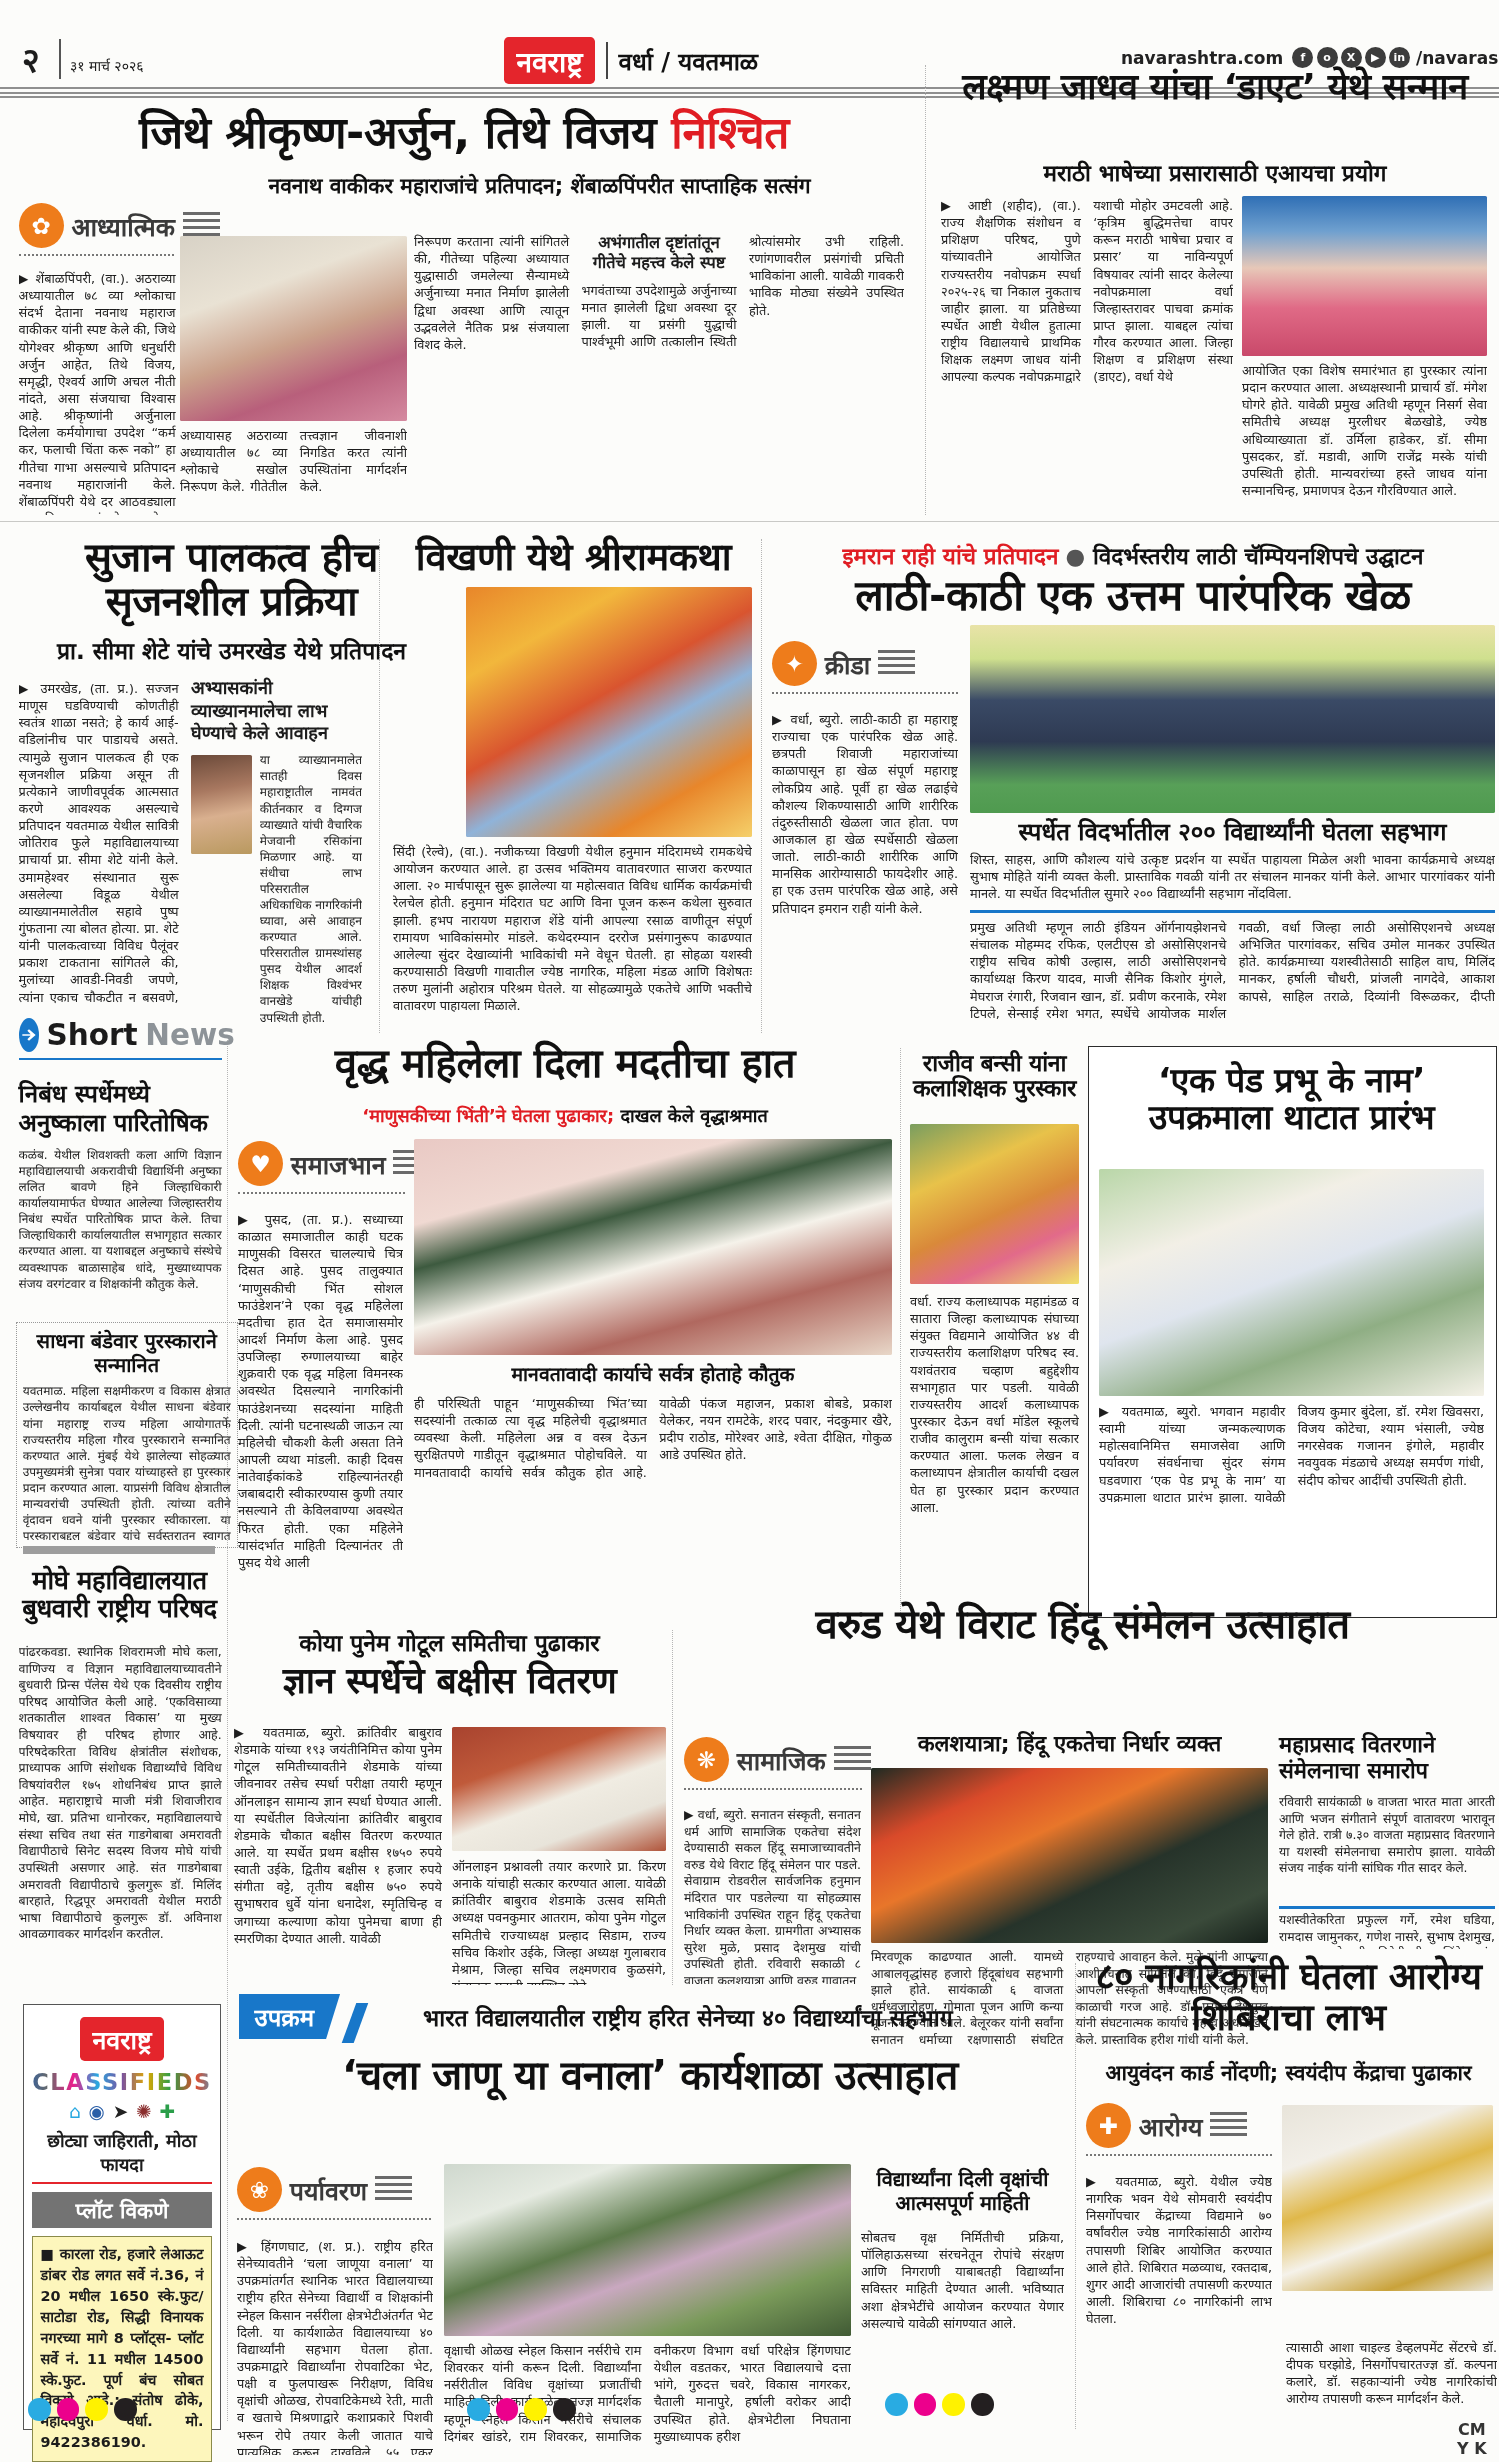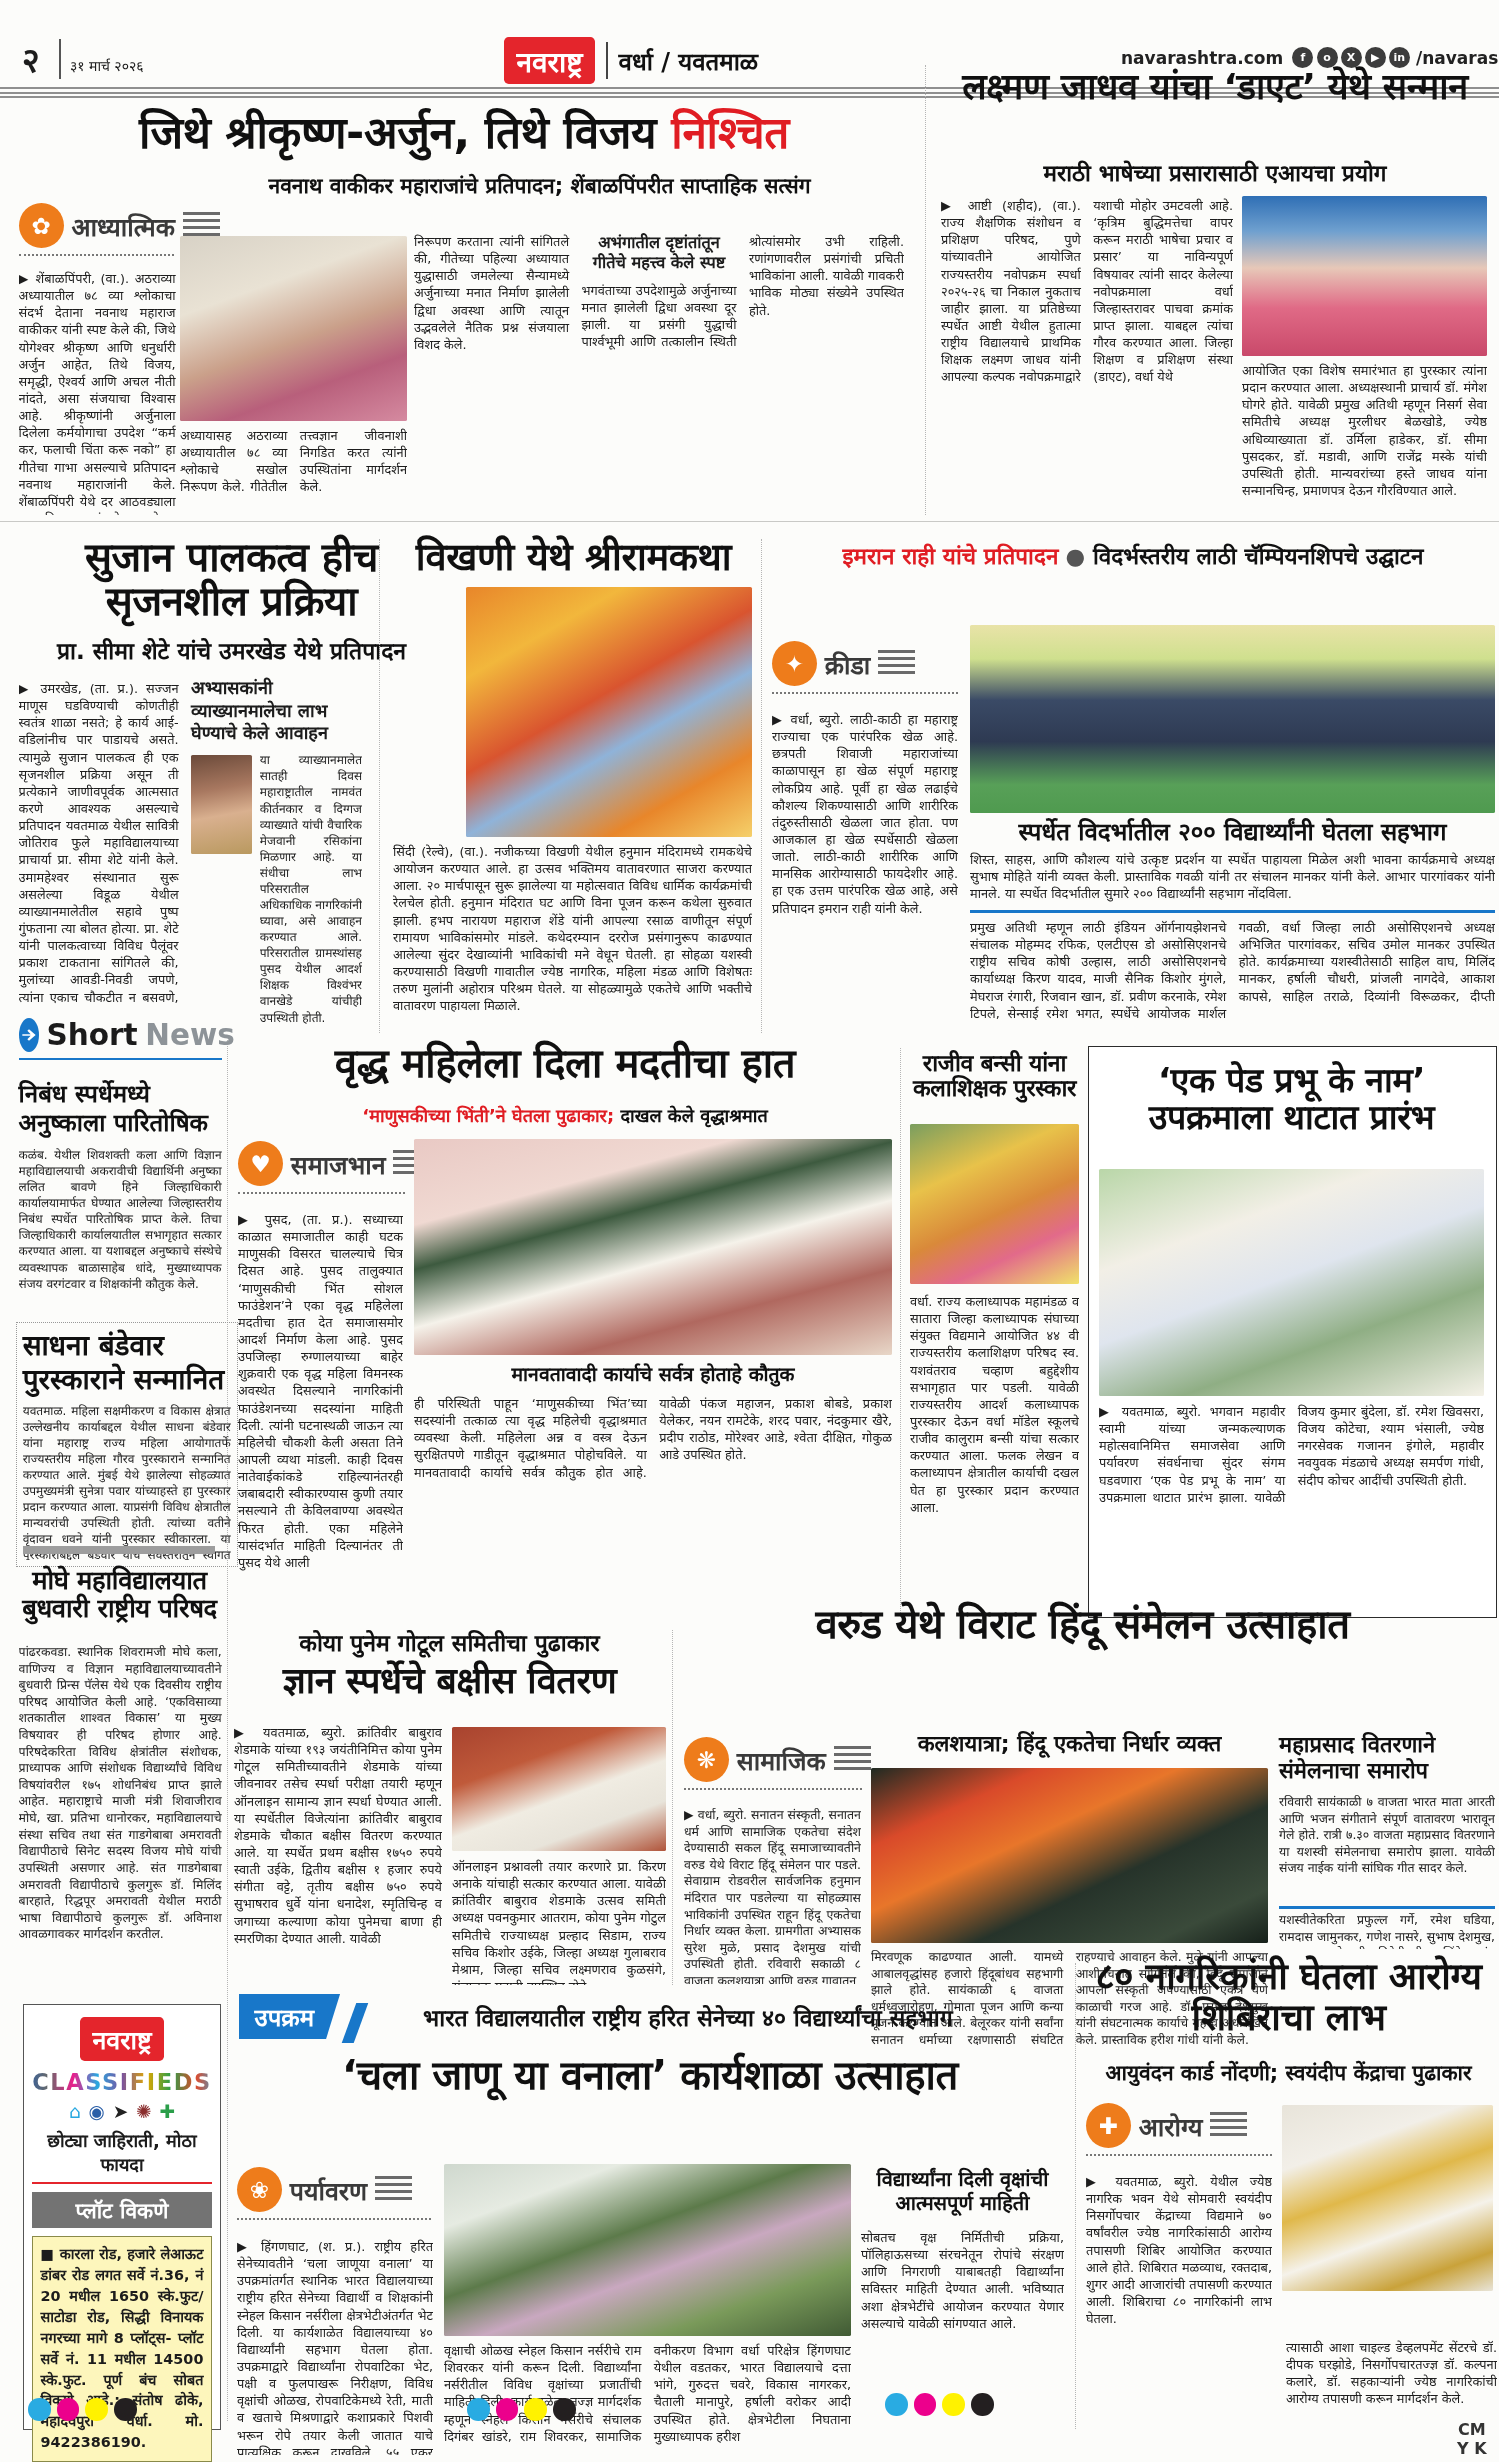--- a/index.html
+++ b/index.html
@@ -110,20 +110,21 @@
   <div class="abs hl" style="left:392px;top:537px;width:363px;font-size:38px;">विखणी येथे श्रीरामकथा</div>
   <div class="photo" style="left:466px;top:587px;width:286px;height:250px;background:linear-gradient(150deg,#e8862a 0%,#f2b73c 22%,#d9542f 45%,#8fb3d9 60%,#e8862a 80%,#f5d06a 100%);"></div>
   <div class="abs bd" style="left:393px;top:843px;width:359px;height:189px;">सिंदी (रेल्वे), (वा.). नजीकच्या विखणी येथील हनुमान मंदिरामध्ये रामकथेचे आयोजन करण्यात आले. हा उत्सव भक्तिमय वातावरणात साजरा करण्यात आला. २० मार्चपासून सुरू झालेल्या या महोत्सवात विविध धार्मिक कार्यक्रमांची रेलचेल होती. हनुमान मंदिरात घट आणि विना पूजन करून कथेला सुरुवात झाली. हभप नारायण महाराज शेंडे यांनी आपल्या रसाळ वाणीतून संपूर्ण रामायण भाविकांसमोर मांडले. कथेदरम्यान दररोज प्रसंगानुरूप काढण्यात आलेल्या सुंदर देखाव्यांनी भाविकांची मने वेधून घेतली. हा सोहळा यशस्वी करण्यासाठी विखणी गावातील ज्येष्ठ नागरिक, महिला मंडळ आणि विशेषतः तरुण मुलांनी अहोरात्र परिश्रम घेतले. या सोहळ्यामुळे एकतेचे आणि भक्तीचे वातावरण पाहायला मिळाले.</div>
   <div class="vsep" style="left:761px;top:539px;height:494px;"></div>
 
   <div class="abs" style="left:772px;top:540px;width:722px;font-size:22.5px;text-align:center;">
     <span class="kick-red">इमरान राही यांचे प्रतिपादन</span>
     <span style="color:#555;font-weight:800;"> ● </span>
     <span class="kick-blk">विदर्भस्तरीय लाठी चॅम्पियनशिपचे उद्घाटन</span>
   </div>
+  <div class="abs hl" style="left:772px;top:573px;width:722px;font-size:42px;">लाठी-काठी एक उत्तम पारंपरिक खेळ</div>
 
   <div class="badge" style="left:772px;top:641px;width:186px;">
     <span class="bcirc">✦</span>
     <span class="blabel">क्रीडा</span>
     <span class="blines"></span>
   </div>
   <div class="abs bd" style="left:772px;top:711px;width:186px;height:321px;">▶ वर्धा, ब्युरो. लाठी-काठी हा महाराष्ट्र राज्याचा एक पारंपरिक खेळ आहे. छत्रपती शिवाजी महाराजांच्या काळापासून हा खेळ संपूर्ण महाराष्ट्र लोकप्रिय आहे. पूर्वी हा खेळ लढाईचे कौशल्य शिकण्यासाठी आणि शारीरिक तंदुरुस्तीसाठी खेळला जात होता. पण आजकाल हा खेळ स्पर्धेसाठी खेळला जातो. लाठी-काठी शारीरिक आणि मानसिक आरोग्यासाठी फायदेशीर आहे. हा एक उत्तम पारंपरिक खेळ आहे, असे प्रतिपादन इमरान राही यांनी केले.</div>
 
   <div class="photo" style="left:970px;top:625px;width:525px;height:188px;background:linear-gradient(180deg,#e9e3a8 0%,#cfe08e 18%,#3a4a66 40%,#2e3a52 62%,#58a058 85%,#4f9a4f 100%);"></div>
   <div class="abs sub" style="left:970px;top:818px;width:525px;font-size:24px;">स्पर्धेत विदर्भातील २०० विद्यार्थ्यांनी घेतला सहभाग</div>
@@ -139,21 +140,21 @@
         </svg>
     </span>
     <span style="font-size:29.5px;font-weight:800;color:#1b1b1b;">Short</span>
     <span style="font-size:29.5px;font-weight:800;color:#8d9398;">News</span>
   </div>
 
   <div class="abs sub" style="left:18.6px;top:1080px;width:203px;font-size:24px;text-align:left;">निबंध स्पर्धेमध्ये अनुष्काला पारितोषिक</div>
   <div class="abs bd" style="left:18.6px;top:1147px;width:203px;height:169px;font-size:12px;">कळंब. येथील शिवशक्ती कला आणि विज्ञान महाविद्यालयाची अकरावीची विद्यार्थिनी अनुष्का ललित बावणे हिने जिल्हाधिकारी कार्यालयामार्फत घेण्यात आलेल्या जिल्हास्तरीय निबंध स्पर्धेत पारितोषिक प्राप्त केले. तिचा जिल्हाधिकारी कार्यालयातील सभागृहात सत्कार करण्यात आला. या यशाबद्दल अनुष्काचे संस्थेचे व्यवस्थापक बाळासाहेब धांदे, मुख्याध्यापक संजय वरगंटवार व शिक्षकांनी कौतुक केले.</div>
 
   <div class="abs" style="left:15.5px;top:1322px;width:208px;border:1.6px dotted #999;padding:6.2px;">
-    <div class="sub" style="font-size:28px;text-align:left;">साधना बंडेवार पुरस्काराने सन्मानित</div>
+    <div class="sub" style="font-size:20px;text-align:center;">साधना बंडेवार पुरस्काराने सन्मानित</div>
     <div class="bd" style="margin-top:6.2px;height:157px;font-size:12px;">यवतमाळ. महिला सक्षमीकरण व विकास क्षेत्रात उल्लेखनीय कार्याबद्दल येथील साधना बंडेवार यांना महाराष्ट्र राज्य महिला आयोगातर्फे राज्यस्तरीय महिला गौरव पुरस्काराने सन्मानित करण्यात आले. मुंबई येथे झालेल्या सोहळ्यात उपमुख्यमंत्री सुनेत्रा पवार यांच्याहस्ते हा पुरस्कार प्रदान करण्यात आला. याप्रसंगी विविध क्षेत्रातील मान्यवरांची उपस्थिती होती. त्यांच्या वतीने वृंदावन धवने यांनी पुरस्कार स्वीकारला. या पुरस्काराबद्दल बंडेवार यांचे सर्वस्तरातून स्वागत करण्यात येत आहे.</div>
   </div>
   <div class="grayb" style="left:23px;top:1546px;width:192px;"></div>
 
   <div class="abs hl" style="left:15.5px;top:1566px;width:208px;font-size:25.6px;">मोघे महाविद्यालयात बुधवारी राष्ट्रीय परिषद</div>
   <div class="abs bd" style="left:18.6px;top:1644px;width:203px;height:341px;font-size:12.4px;">पांढरकवडा. स्थानिक शिवरामजी मोघे कला, वाणिज्य व विज्ञान महाविद्यालयाच्यावतीने बुधवारी प्रिन्स पॅलेस येथे एक दिवसीय राष्ट्रीय परिषद आयोजित केली आहे. ‘एकविसाव्या शतकातील शाश्वत विकास’ या मुख्य विषयावर ही परिषद होणार आहे. परिषदेकरिता विविध क्षेत्रांतील संशोधक, प्राध्यापक आणि संशोधक विद्यार्थ्यांचे विविध विषयांवरील १७५ शोधनिबंध प्राप्त झाले आहेत. महाराष्ट्राचे माजी मंत्री शिवाजीराव मोघे, खा. प्रतिभा धानोरकर, महाविद्यालयाचे संस्था सचिव तथा संत गाडगेबाबा अमरावती विद्यापीठाचे सिनेट सदस्य विजय मोघे यांची उपस्थिती असणार आहे. संत गाडगेबाबा अमरावती विद्यापीठाचे कुलगुरू डॉ. मिलिंद बारहाते, रिद्धपूर अमरावती येथील मराठी भाषा विद्यापीठाचे कुलगुरू डॉ. अविनाश आवळगावकर मार्गदर्शन करतील.</div>
 
   <div class="abs hl" style="left:237px;top:1041px;width:656px;font-size:40px;">वृद्ध महिलेला दिला मदतीचा हात</div>
   <div class="abs sub" style="left:237px;top:1105px;width:656px;font-size:18px;">
     <span class="redtxt">‘माणुसकीच्या भिंती’ने घेतला पुढाकार;</span><span> दाखल केले वृद्धाश्रमात</span>

